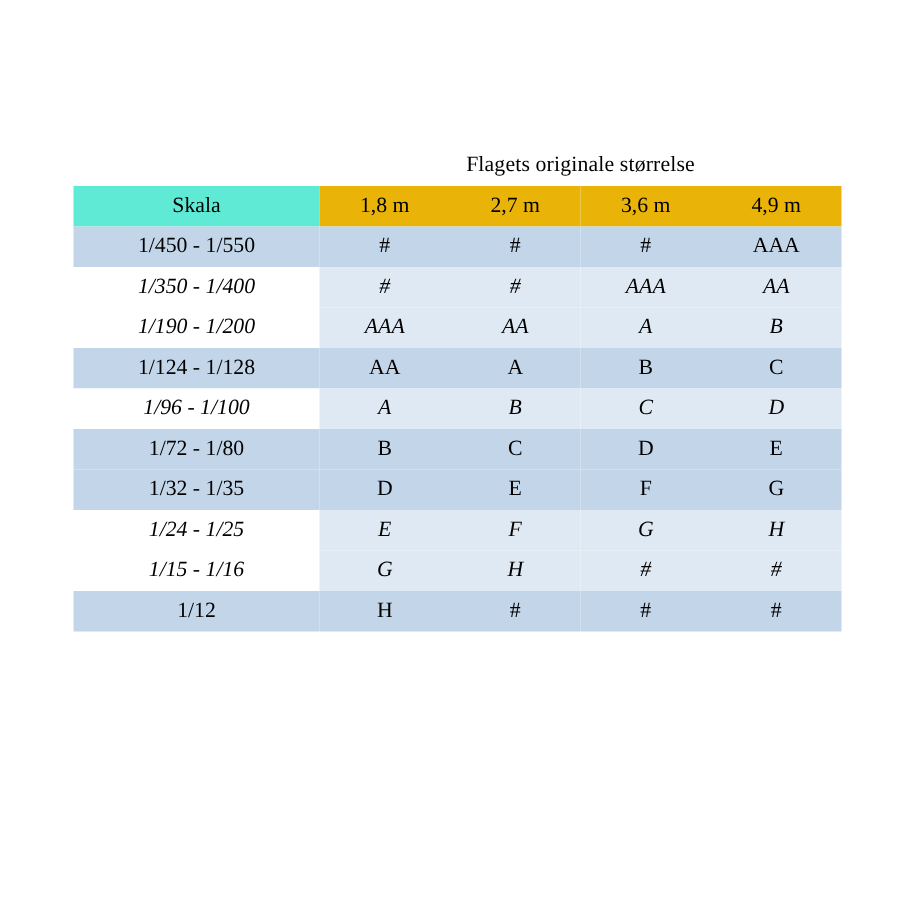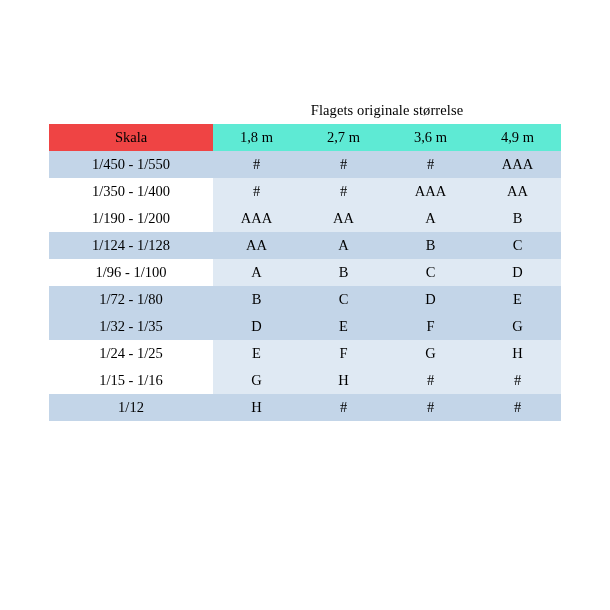--- a/index.html
+++ b/index.html
@@ -52,46 +52,47 @@
   .hdr-blank {
     background: #ffffff;
   }
   .hdr-span {
     background: #ffffff;
     font-weight: bold;
     font-size: 15.5px;
     letter-spacing: 0.1px;
   }
   .hdr-scale {
-    background: #ef4444;
+    background: #5eead4;
     font-weight: bold;
     font-size: 15.5px;
     text-align: left;
     padding-left: 10px;
   }
   .hdr-col {
-    background: #5eead4;
+    background: #eab308;
     font-weight: bold;
     font-size: 15.5px;
   }
 
   
   .scale-cell {
     text-align: left;
     padding-left: 10px;
     font-size: 15px;
   }
   tr.band-dark .scale-cell,
   tr.band-dark .val-cell {
     background: #c3d5e8;
     text-align: center;
   }
   tr.band-light .scale-cell,
   tr.band-light .val-cell {
     background: #ffffff;
+    font-style: italic;
   }
   tr.band-dark .val-cell {
     background: #c3d5e8;
   }
   tr.band-light .val-cell {
     background: #dfe9f3;
   }
   tr.band-light .scale-cell {
     background: #ffffff;
   }

